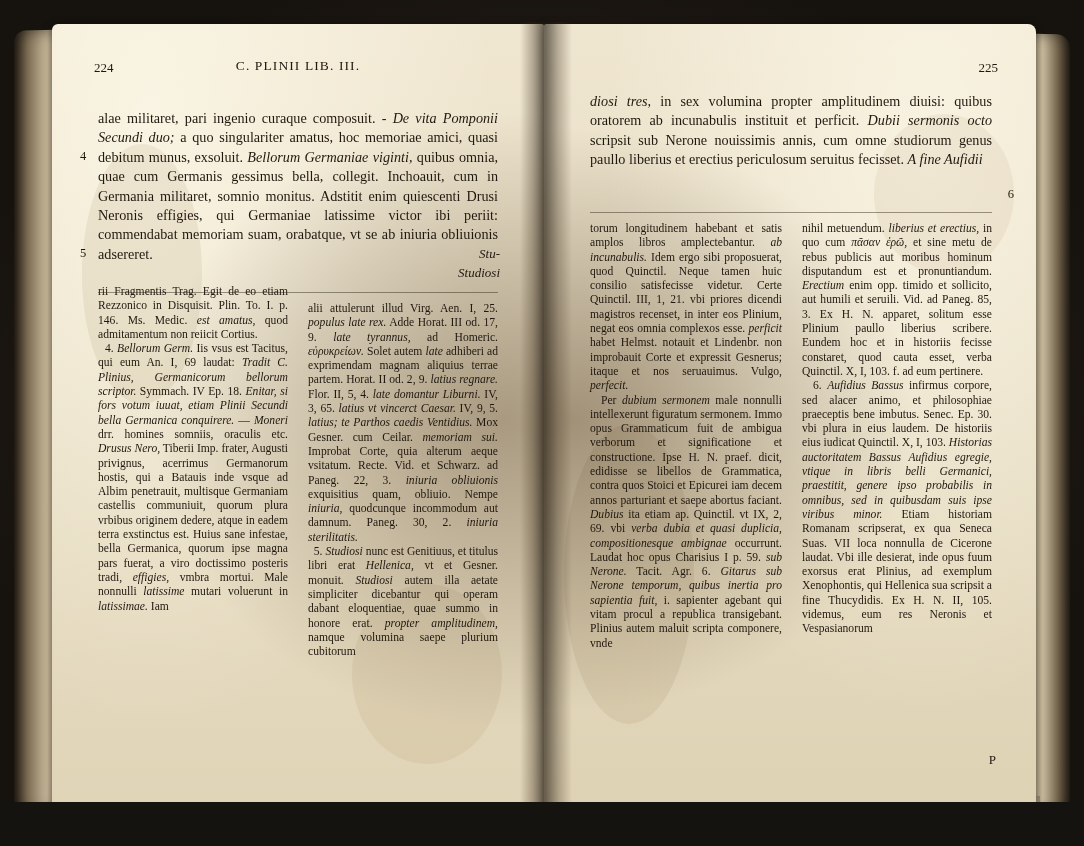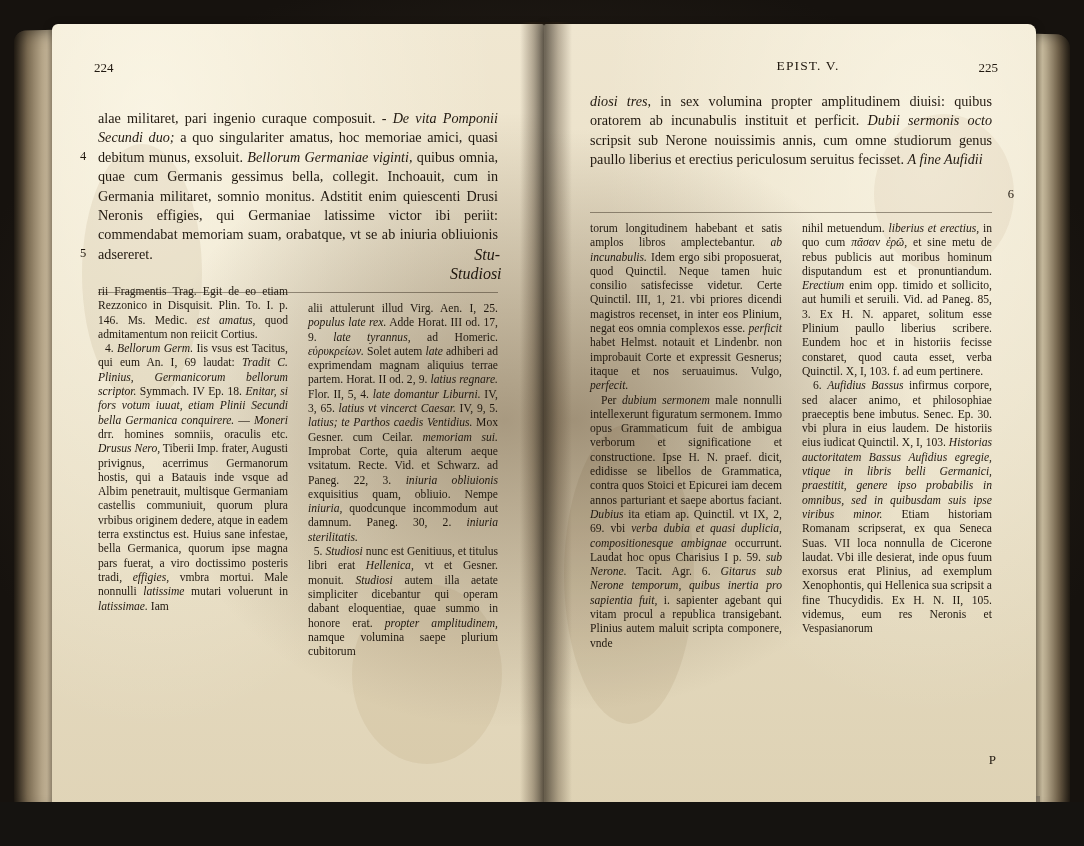--- a/index.html
+++ b/index.html
@@ -164,21 +164,21 @@
     font-size: 12.5px;
   }
 
   .sig {
     position: absolute;
     font-size: 13px;
   }
 
   .catch {
     position: absolute;
-    font-size: 16px;
+    font-size: 13px;
     font-style: italic;
   }
 
   .sc { font-variant: small-caps; }
 </style>
 </head>
 <body>
 
 <div id="page">
   <div class="bg-dark"></div>
@@ -187,20 +187,21 @@
     <div class="edge-left"></div>
     <div class="edge-right"></div>
     <div class="edge-bottom"></div>
 
     <div class="leaf leaf-left">
       <div class="stain" style="left:30px;top:120px;width:120px;height:260px;background:rgba(150,120,70,0.10);"></div>
       <div class="stain" style="left:300px;top:560px;width:150px;height:180px;background:rgba(150,120,70,0.09);"></div>
 
       <div class="page-body">
         <div class="folio" style="left:42px;">224</div>
+        <div class="head-center sc">C. PLINII LIB. III.</div>
 
         <div class="maintext" style="left:46px; top:68px; width:400px;margin-top:17px;">
           alae militaret, pari ingenio curaque composuit. - <i>De vita Pomponii Secundi duo;</i> a quo singulariter amatus, hoc memoriae amici, quasi debitum munus, exsoluit. <i>Bellorum Germaniae viginti,</i> quibus omnia, quae cum Germanis gessimus bella, collegit. Inchoauit, cum in Germania militaret, somnio monitus. Adstitit enim quiescenti Drusi Neronis effigies, qui Germaniae latissime victor ibi periit: commendabat memoriam suam, orabatque, vt se ab iniuria obliuionis adsereret.
         </div>
 
         <div class="marginal" style="left:28px; top:125px;">4</div>
         <div class="marginal" style="left:28px; top:222px;">5</div>
 
         <div class="catch" style="left:398px; top:222px; text-align:right; width:50px;">Stu-</div>
         <div class="catch" style="left:398px; top:241px; text-align:right; width:50px;">Studiosi</div>
@@ -218,21 +219,20 @@
 
       </div>
     </div>
 
     <div class="leaf leaf-right">
       <div class="stain" style="left:20px;top:400px;width:130px;height:300px;background:rgba(150,120,70,0.10);"></div>
       <div class="stain" style="left:330px;top:90px;width:140px;height:160px;background:rgba(150,120,70,0.08);"></div>
 
       <div class="page-body">
         <div class="folio" style="right:38px;">225</div>
-        <div class="head-center sc" style="padding-left:18px;">EPIST. V.</div>
 
         <div class="maintext" style="left:46px; top:68px; width:402px;">
           <i>diosi tres,</i> in sex volumina propter amplitudinem diuisi: quibus oratorem ab incunabulis instituit et perficit. <i>Dubii sermonis octo</i> scripsit sub Nerone nouissimis annis, cum omne studiorum genus paullo liberius et erectius periculosum seruitus fecisset. <i>A fine Aufidii</i>
         </div>
 
         <div class="marginal" style="right:22px; top:163px;">6</div>
 
         <div class="rule" style="left:46px; top:188px; width:402px;"></div>
 
         <div class="notes notecol" style="left:46px; top:198px; width:192px;">

